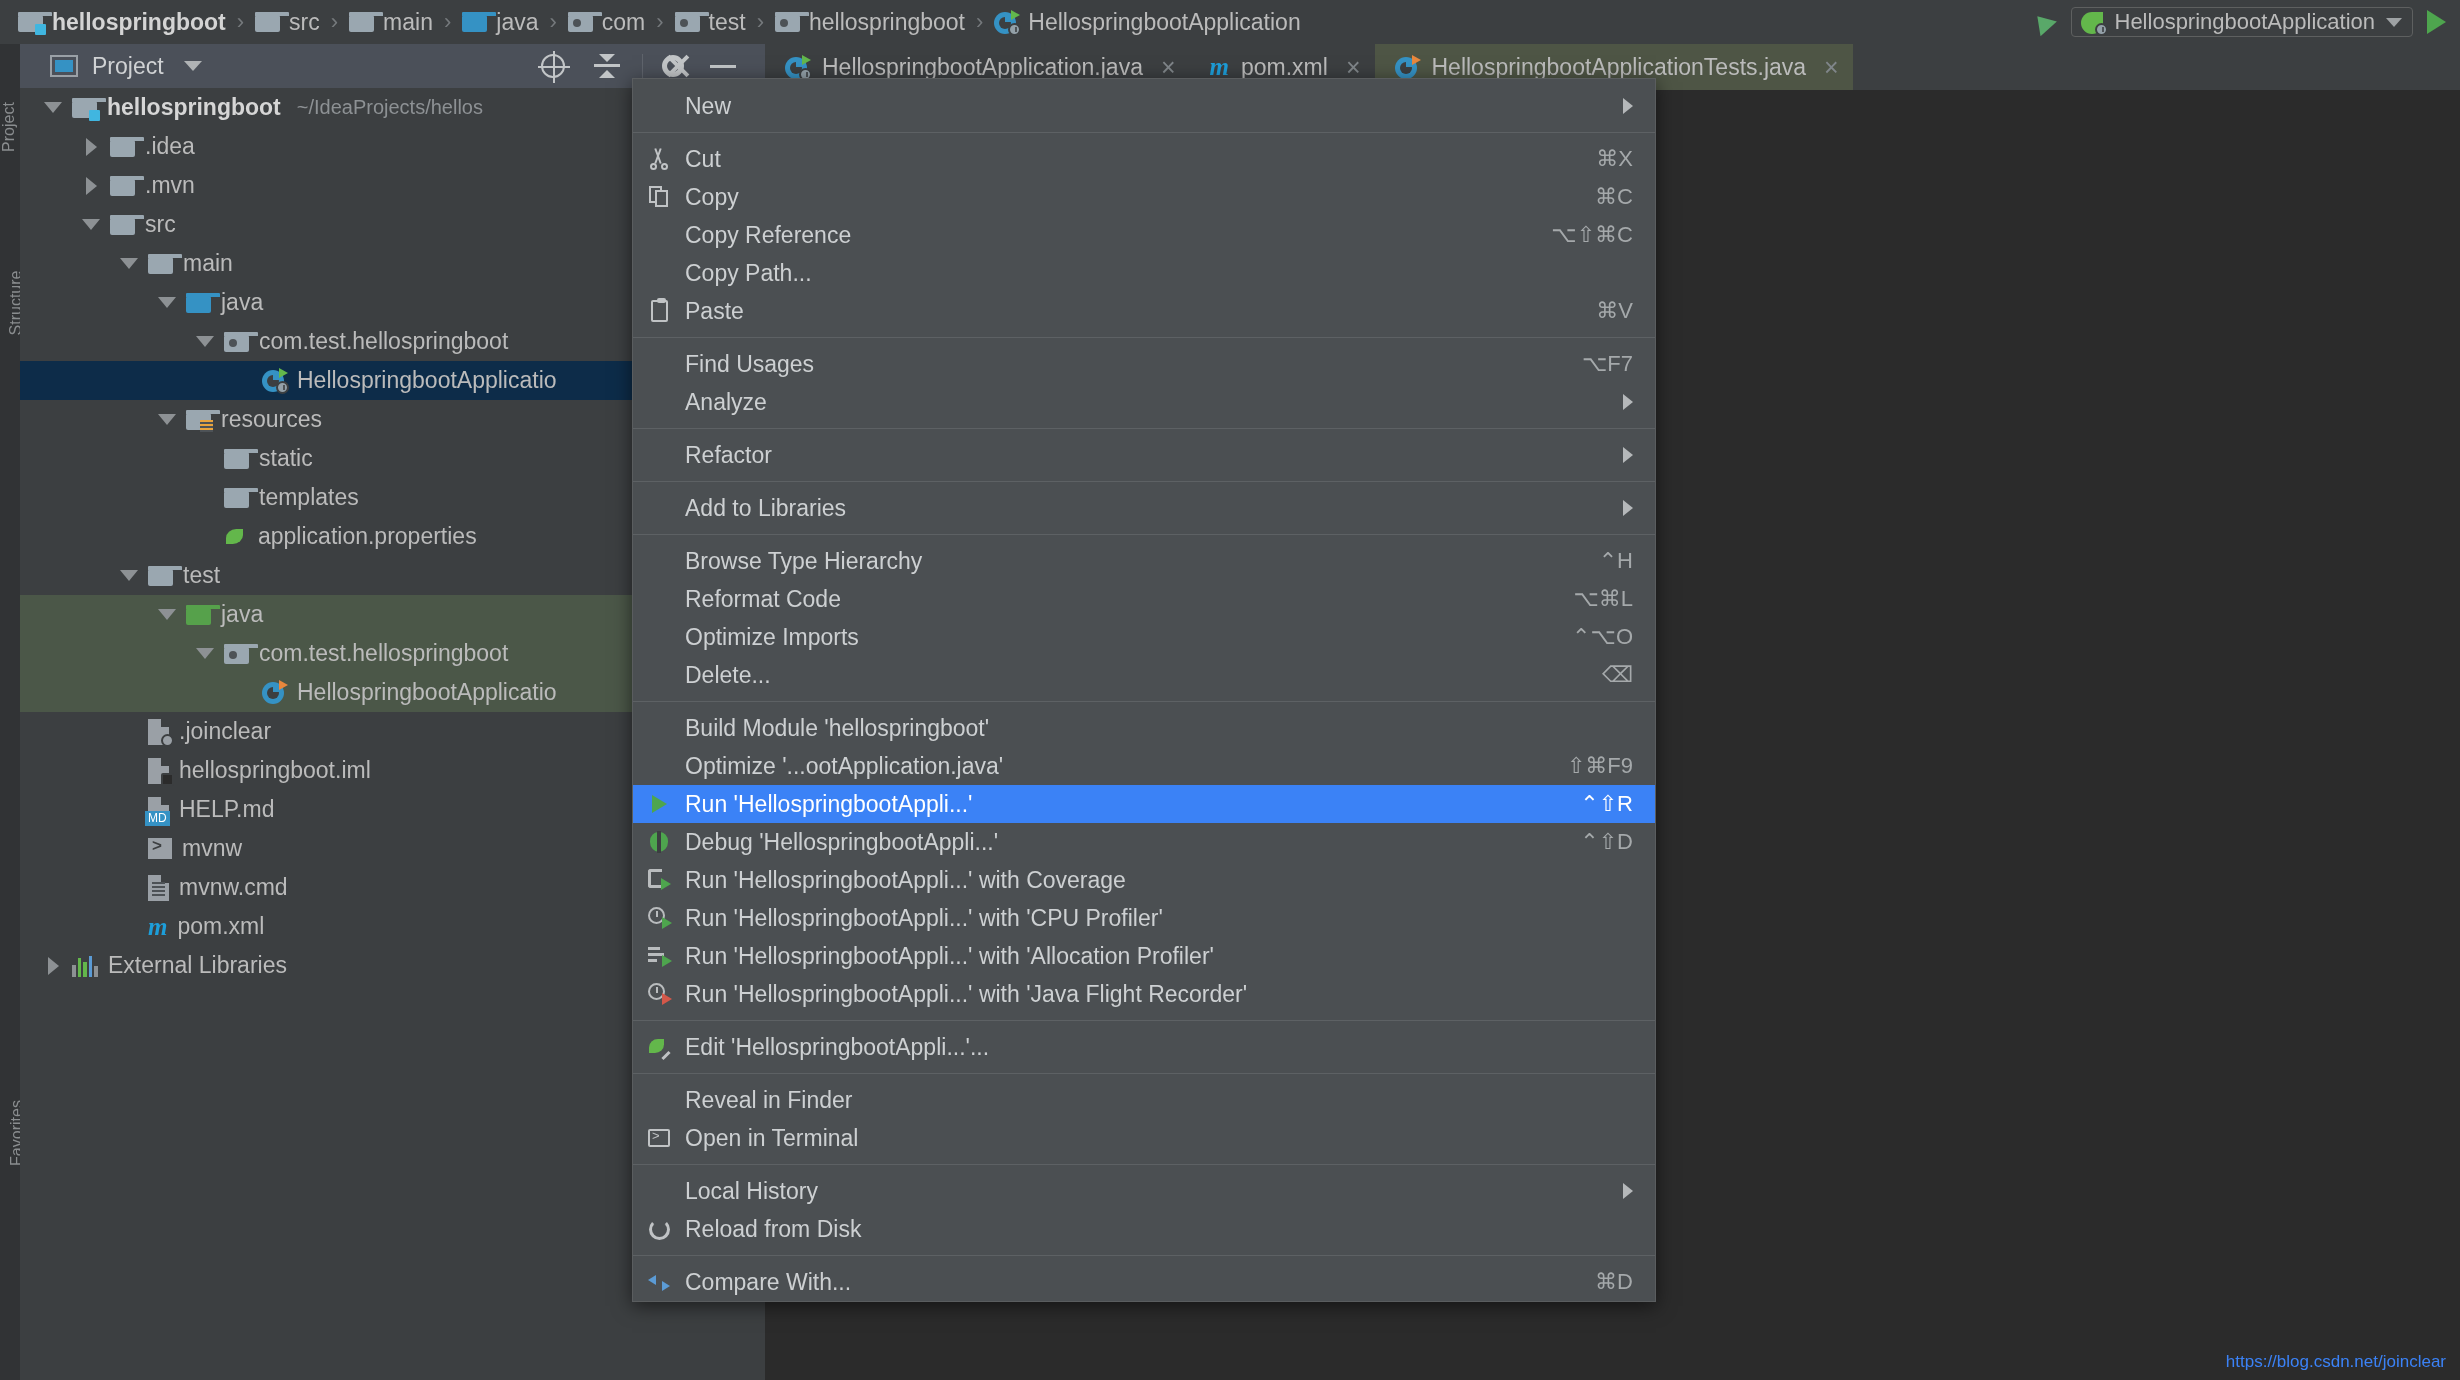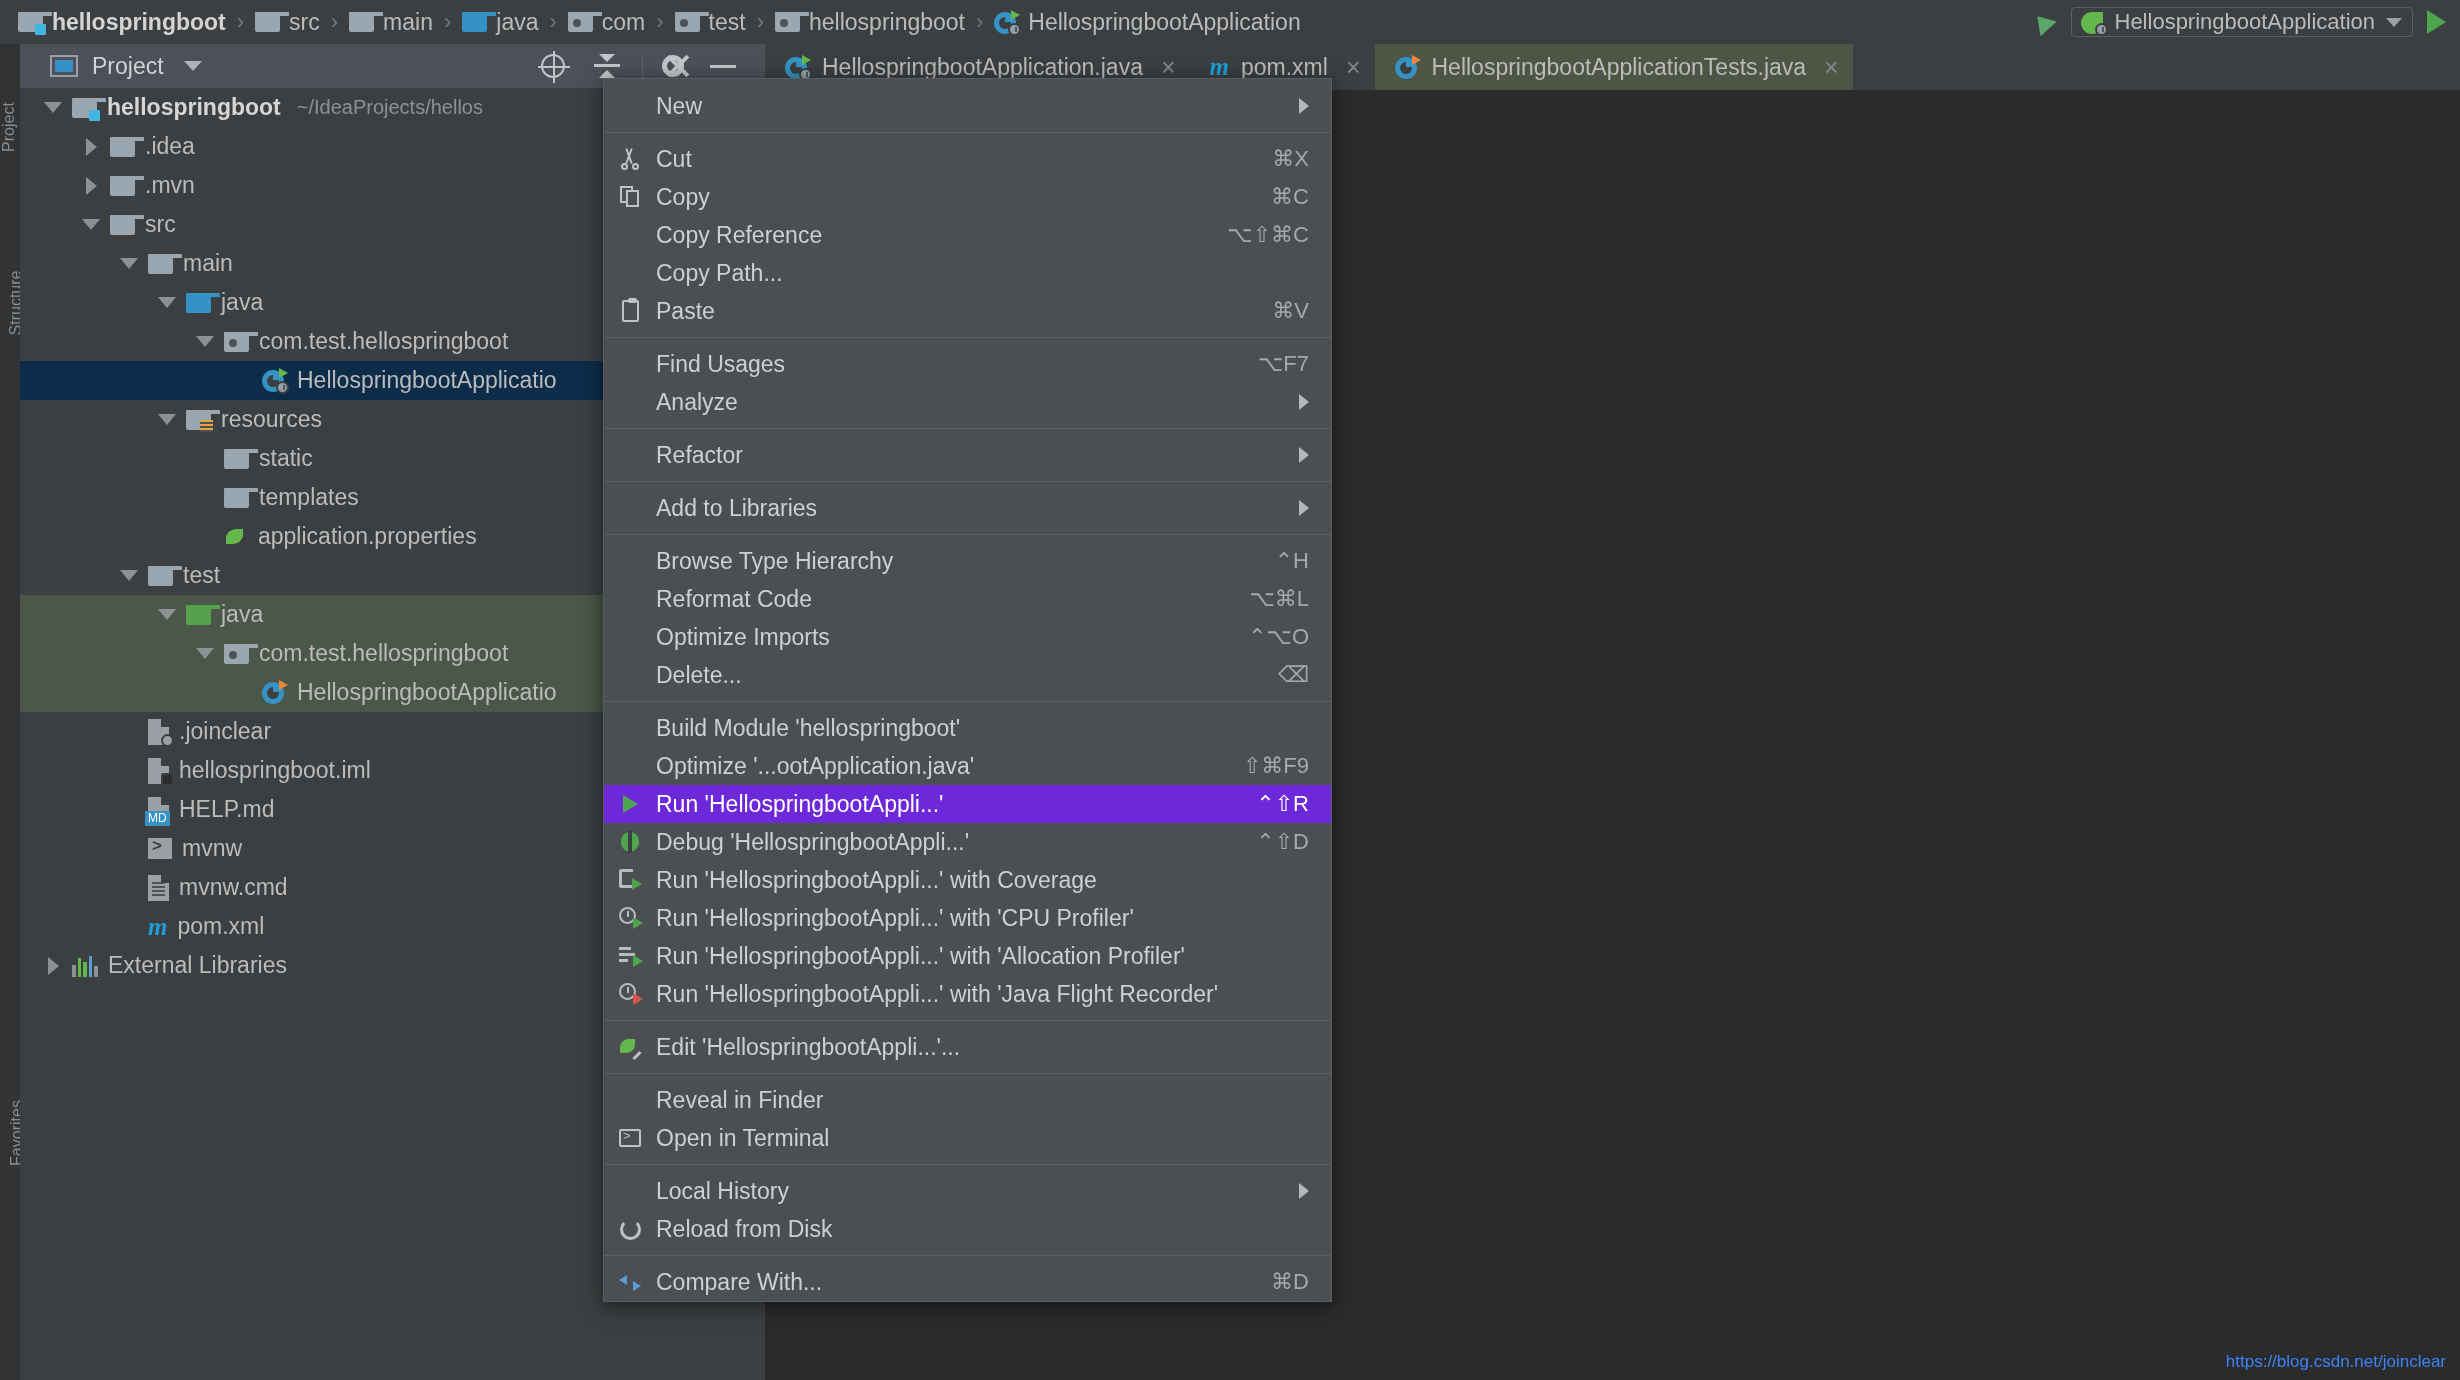--- a/index.html
+++ b/index.html
@@ -173,25 +173,25 @@
   .tab.active { background:#4e5545; }
   .tab .tab-label { font-size:23px; color:#bbbbbb; margin-left:12px; white-space:nowrap; }
   .tab .tab-close { margin-left:18px; color:#80868a; font-size:25px; line-height:25px; }
 
   
   #editor { position:absolute; left:765px; top:90px; width:1695px; height:1290px; background:#2b2b2b; }
   #watermark { position:absolute; right:14px; bottom:8px; font-size:17px; color:#3b82f6; }
 
   
   #ctxmenu {
-    position:absolute; left:603px; top:78px; width:729px; background:#4b4f52;
+    position:absolute; left:632px; top:78px; width:1024px; background:#4b4f52;
     border:1px solid #5a5d5f; box-shadow:0 4px 18px rgba(0,0,0,.55); padding:8px 0 0 0;
   }
   .mi { height:38px; display:flex; align-items:center; position:relative; padding:0 22px 0 0; }
-  .mi.highlight { background:#6d28d9; }
+  .mi.highlight { background:#3b82f6; }
   .mi-icon { width:52px; display:flex; align-items:center; justify-content:center; flex:0 0 auto; }
   .mi-label { font-size:23px; color:#cdd0d2; white-space:nowrap; }
   .mi.highlight .mi-label { color:#ffffff; }
   .mi-shortcut { margin-left:auto; font-size:22px; color:#a5a9ab; white-space:nowrap; padding-left:30px; }
   .mi.highlight .mi-shortcut { color:#ffffff; }
   .mi-sub { margin-left:auto; width:0;height:0;border-top:8px solid transparent;border-bottom:8px solid transparent;border-left:10px solid #b5b8ba; }
   .mi-sep { height:1px; background:#5d6164; margin:7px 0; }
 
   
   .icn { display:inline-block; position:relative; }

